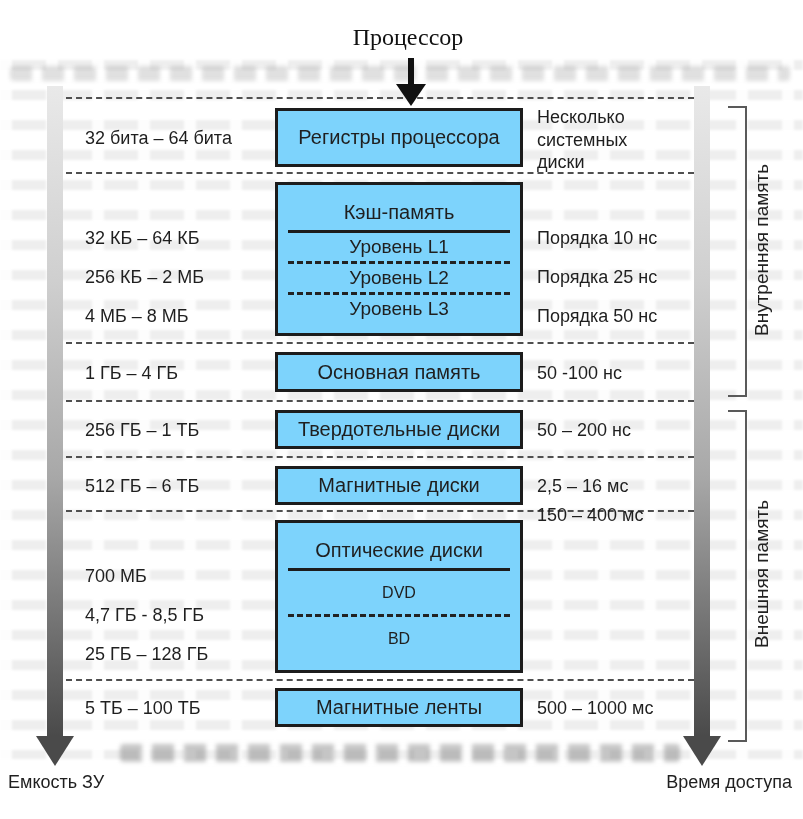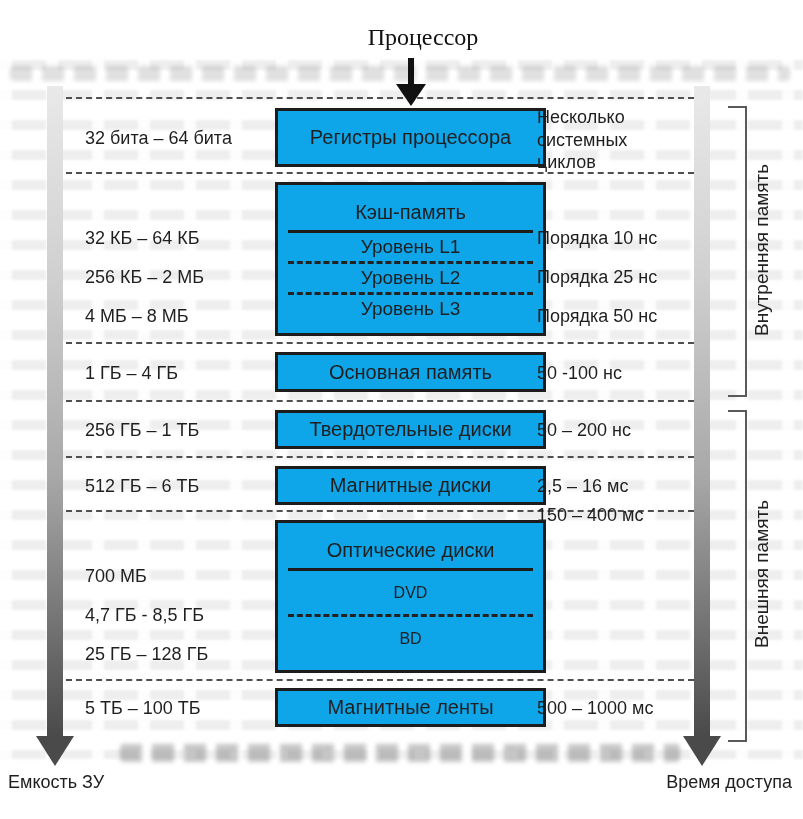--- a/index.html
+++ b/index.html
@@ -16,42 +16,42 @@
     filter:blur(1.2px);
   }
   .bleed-strong{
     position:absolute;left:120px;top:744px;width:560px;height:18px;z-index:0;
     background:repeating-linear-gradient(90deg, rgba(105,105,105,0.38) 0 22px, rgba(255,255,255,0.15) 22px 32px);
     filter:blur(2px);border-radius:4px;
   }
   .bleed-strong.top{left:10px;top:66px;width:780px;height:15px;opacity:.55;}
 
   .title{
-    position:absolute;left:318px;top:24px;width:210px;text-align:center;z-index:2;
+    position:absolute;left:303px;top:24px;width:210px;text-align:center;z-index:2;
     font-family:"Liberation Serif","DejaVu Serif",serif;font-size:24px;color:#111;
   }
   .proc-arrow{position:absolute;left:393px;top:58px;z-index:2;}
 
   
   .axis-bar{position:absolute;top:86px;width:16px;height:650px;z-index:1;
     background:linear-gradient(180deg,#e9e9e9 0%,#cfcfcf 30%,#a8a8a8 60%,#6e6e6e 85%,#4a4a4a 100%);}
   .axis-bar.left{left:47px;}
   .axis-bar.right{left:694px;}
   .axis-head{position:absolute;top:736px;width:0;height:0;z-index:1;
     border-left:19px solid transparent;border-right:19px solid transparent;border-top:30px solid #4a4a4a;}
   .axis-head.left{left:36px;}
   .axis-head.right{left:683px;}
 
   .sep{position:absolute;left:66px;width:628px;border-top:2px dashed #4f4f4f;z-index:1;}
 
   .cap{position:absolute;left:85px;width:185px;font-size:18px;z-index:2;white-space:nowrap;}
   .time{position:absolute;left:537px;width:145px;font-size:18px;z-index:2;white-space:nowrap;}
   .time.wrap{white-space:normal;width:120px;line-height:1.25;}
 
-  .mbox{position:absolute;left:275px;width:271px;border:3px solid #1c1c1c;background:#0ea5e9;
+  .mbox{position:absolute;left:275px;width:248px;border:3px solid #1c1c1c;background:#7dd3fc;
     box-sizing:border-box;z-index:2;display:flex;align-items:center;justify-content:center;
     font-size:20px;text-align:center;}
   .mbox.group{flex-direction:column;align-items:stretch;justify-content:flex-start;padding:10px;}
   .grow{display:flex;align-items:center;justify-content:center;box-sizing:border-box;}
   .grow.head{border-bottom:3px solid #1c1c1c;font-size:20px;}
   .grow.lvl{font-size:19px;}
   .grow.lvl + .grow.lvl{border-top:3px dashed #222;}
   .grow.small{font-size:16px;}
 
   .bracket{position:absolute;left:728px;width:17px;z-index:1;
@@ -87,21 +87,21 @@
   <div class="sep" style="top:97px"></div>
   <div class="sep" style="top:172px"></div>
   <div class="sep" style="top:342px"></div>
   <div class="sep" style="top:400px"></div>
   <div class="sep" style="top:456px"></div>
   <div class="sep" style="top:510px"></div>
   <div class="sep" style="top:679px"></div>
 
   <div class="cap" style="top:128px">32 бита – 64 бита</div>
   <div class="mbox" style="top:108px;height:59px">Регистры процессора</div>
-  <div class="time wrap" style="top:106px">Несколько системных циклов</div>
+  <div class="time wrap" style="top:106px">Несколько системных диски</div>
 
   <div class="mbox group" style="top:182px;height:154px">
     <div class="grow head" style="height:38px">Кэш-память</div>
     <div class="grow lvl" style="flex:1">Уровень L1</div>
     <div class="grow lvl" style="flex:1">Уровень L2</div>
     <div class="grow lvl" style="flex:1">Уровень L3</div>
   </div>
   <div class="cap" style="top:228px">32 КБ – 64 КБ</div>
   <div class="cap" style="top:267px">256 КБ – 2 МБ</div>
   <div class="cap" style="top:306px">4 МБ – 8 МБ</div>

